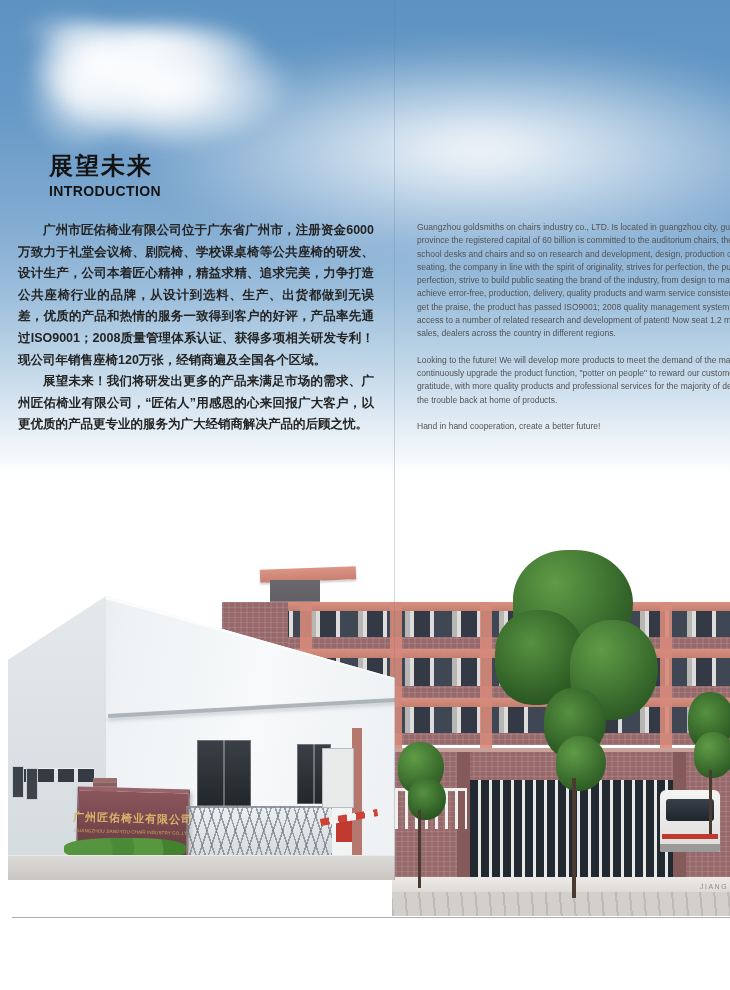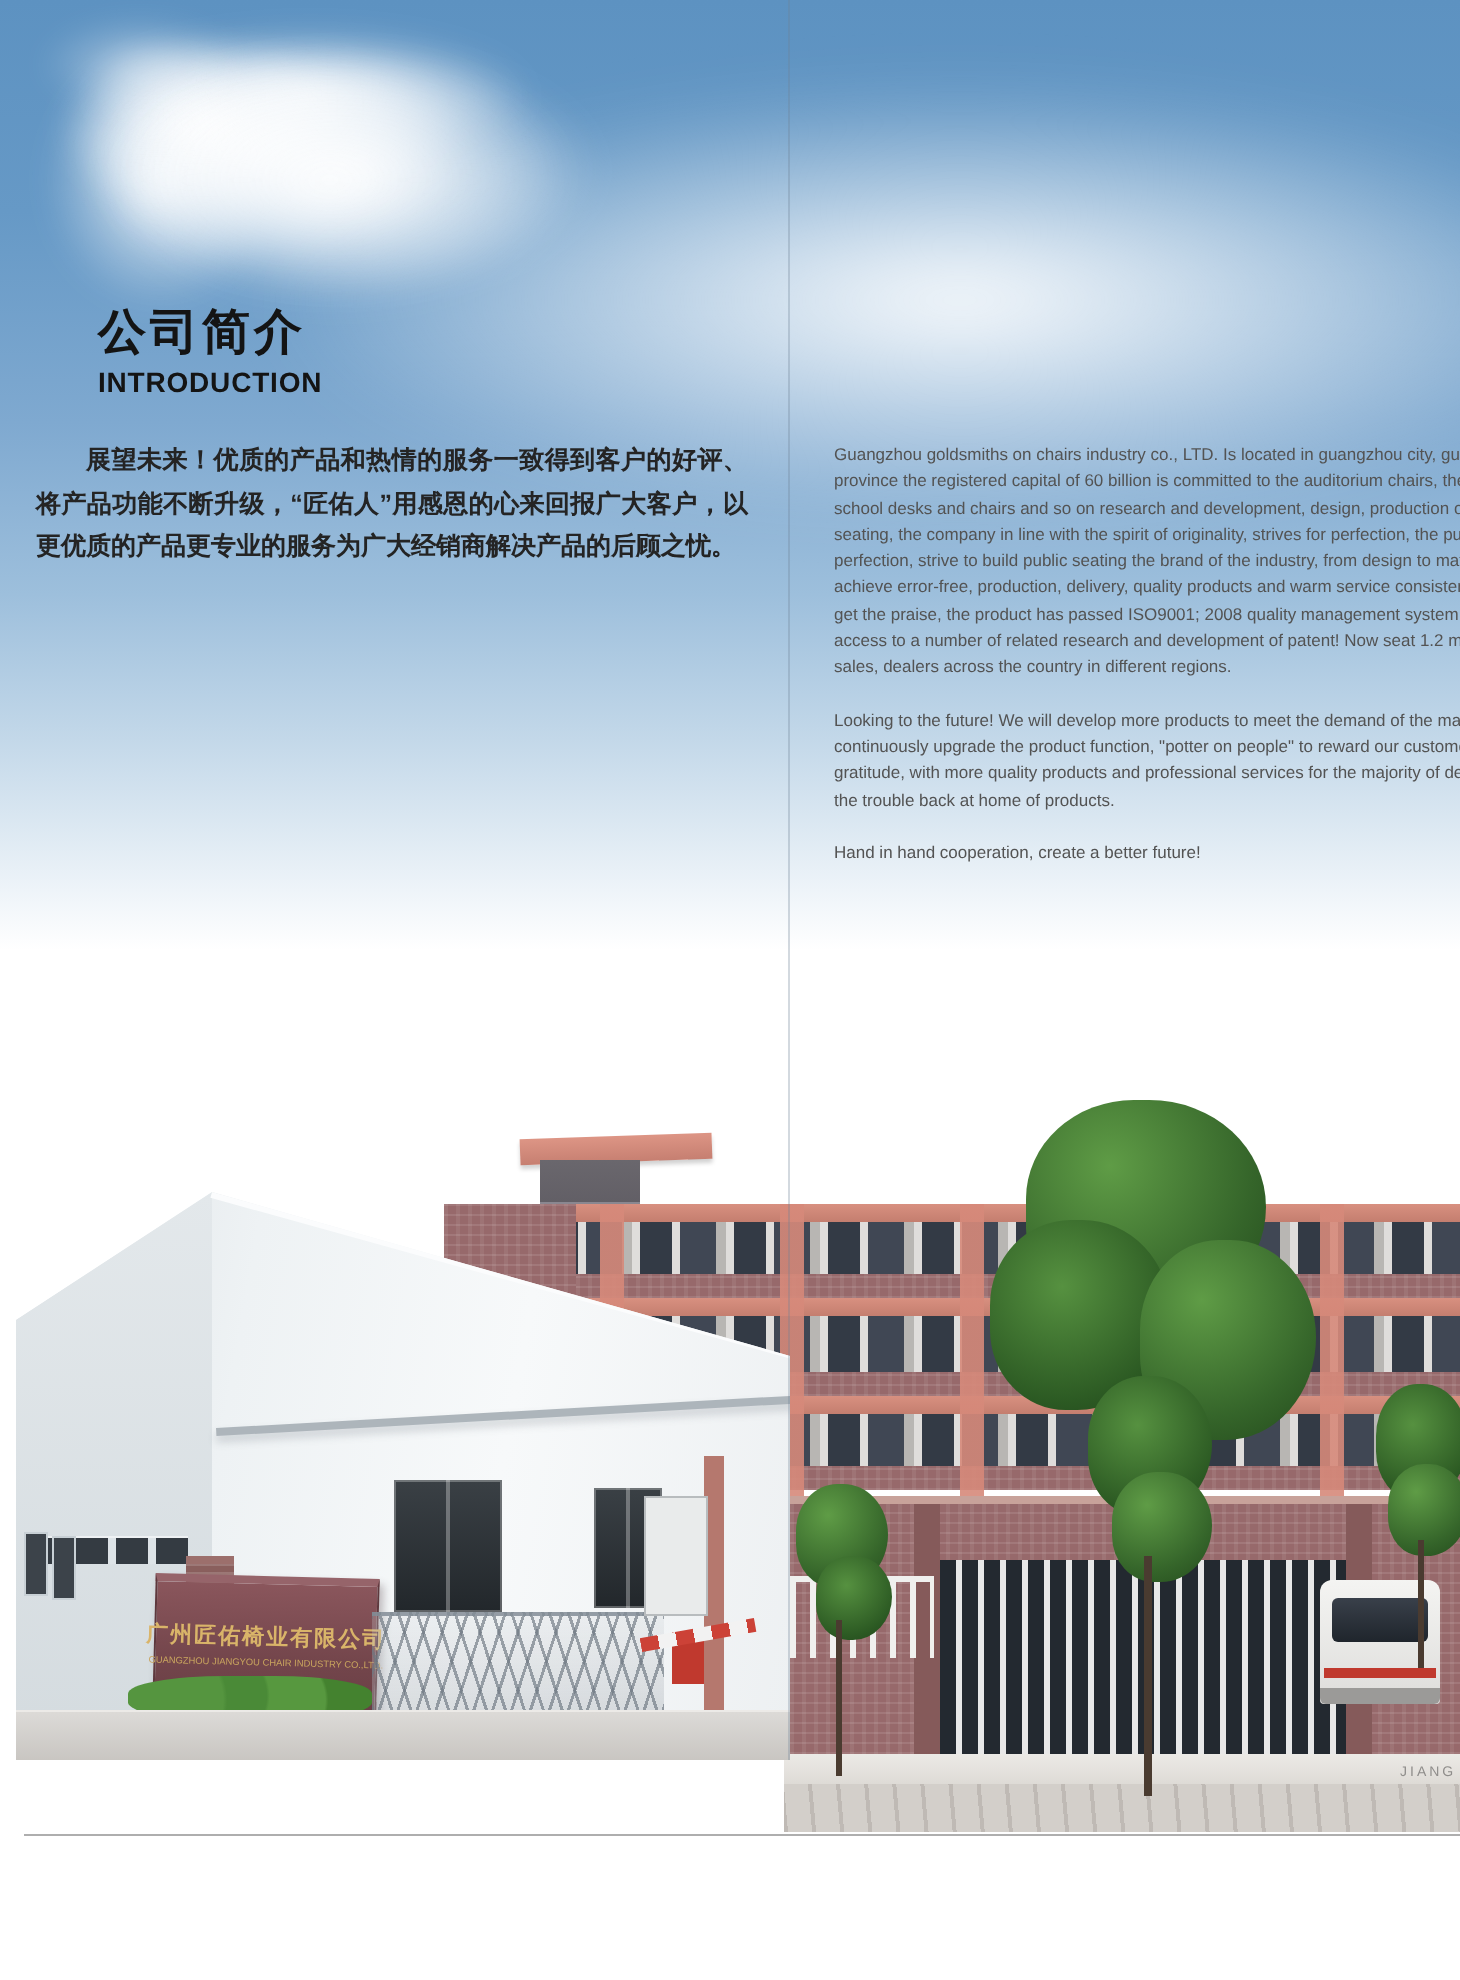--- a/index.html
+++ b/index.html
@@ -221,24 +221,25 @@
       </div>
       <div class="bush"></div>
       <div class="agate"></div>
       <div class="gp-post"></div>
       <div class="gp-panel"></div>
       <div class="gp-red"></div>
       <div class="gp-arm"></div>
       <div class="street-l"></div>
     </div>
 
-    <div class="title-cn">公司简介</div>
+    <div class="title-cn">展望未来</div>
     <div class="title-en">INTRODUCTION</div>
     <div class="cn-text">
-      <p>展望未来！优质的产品和热情的服务一致得到客户的好评、将产品功能不断升级，“匠佑人”用感恩的心来回报广大客户，以更优质的产品更专业的服务为广大经销商解决产品的后顾之忧。</p>
+      <p>广州市匠佑椅业有限公司位于广东省广州市，注册资金6000万致力于礼堂会议椅、剧院椅、学校课桌椅等公共座椅的研发、设计生产，公司本着匠心精神，精益求精、追求完美，力争打造公共座椅行业的品牌，从设计到选料、生产、出货都做到无误差，优质的产品和热情的服务一致得到客户的好评，产品率先通过ISO9001；2008质量管理体系认证、获得多项相关研发专利！现公司年销售座椅120万张，经销商遍及全国各个区域。</p>
+      <p>展望未来！我们将研发出更多的产品来满足市场的需求、广州匠佑椅业有限公司，“匠佑人”用感恩的心来回报广大客户，以更优质的产品更专业的服务为广大经销商解决产品的后顾之忧。</p>
     </div>
 
     <div class="en-text">
       <p>Guangzhou goldsmiths on chairs industry co., LTD. Is located in guangzhou city, guangdong province the registered capital of 60 billion is committed to the auditorium chairs, theater chair, school desks and chairs and so on research and development, design, production of public seating, the company in line with the spirit of originality, strives for perfection, the pursuit of perfection, strive to build public seating the brand of the industry, from design to material to achieve error-free, production, delivery, quality products and warm service consistent customers get the praise, the product has passed ISO9001; 2008 quality management system certification, access to a number of related research and development of patent! Now seat 1.2 million in annual sales, dealers across the country in different regions.</p>
       <p>Looking to the future! We will develop more products to meet the demand of the market, continuously upgrade the product function, "potter on people" to reward our customers with gratitude, with more quality products and professional services for the majority of dealers to solve the trouble back at home of products.</p>
       <p>Hand in hand cooperation, create a better future!</p>
     </div>
 
     <div class="fold"></div>
     <div class="brand-r">JIANG YOU</div>

